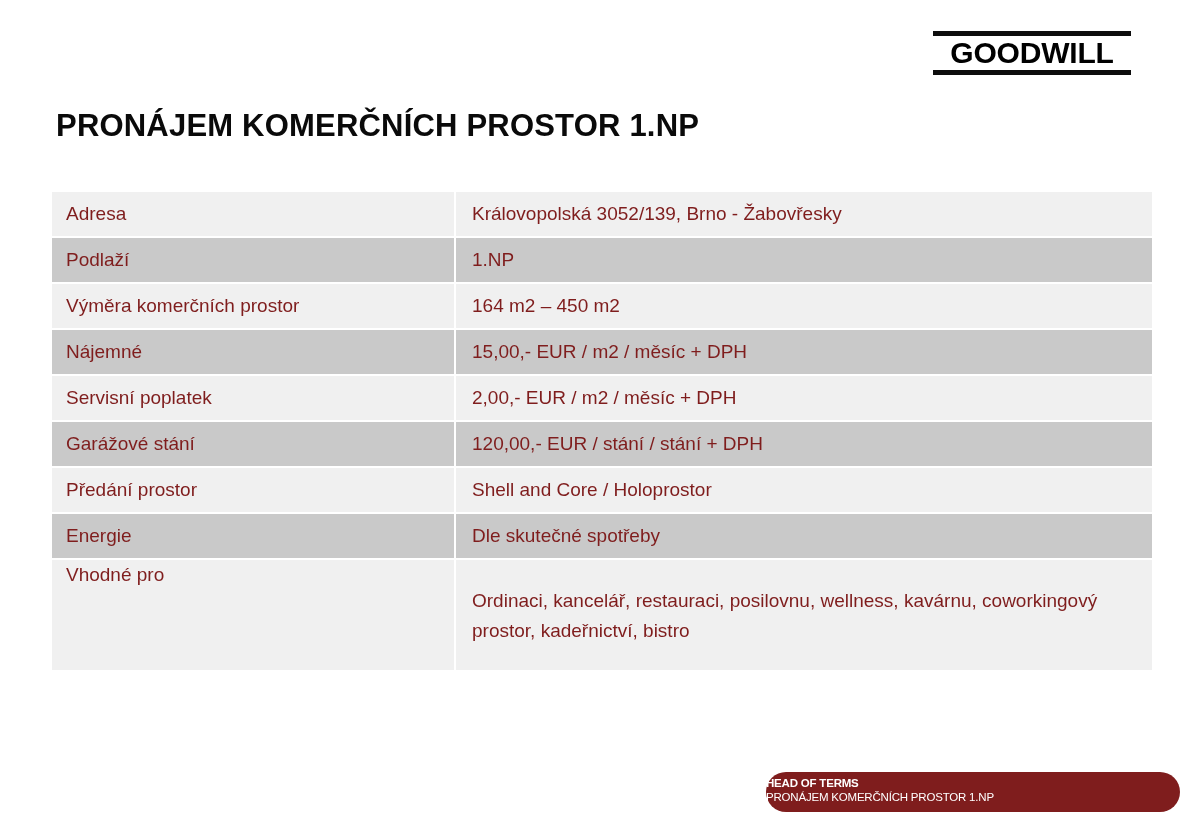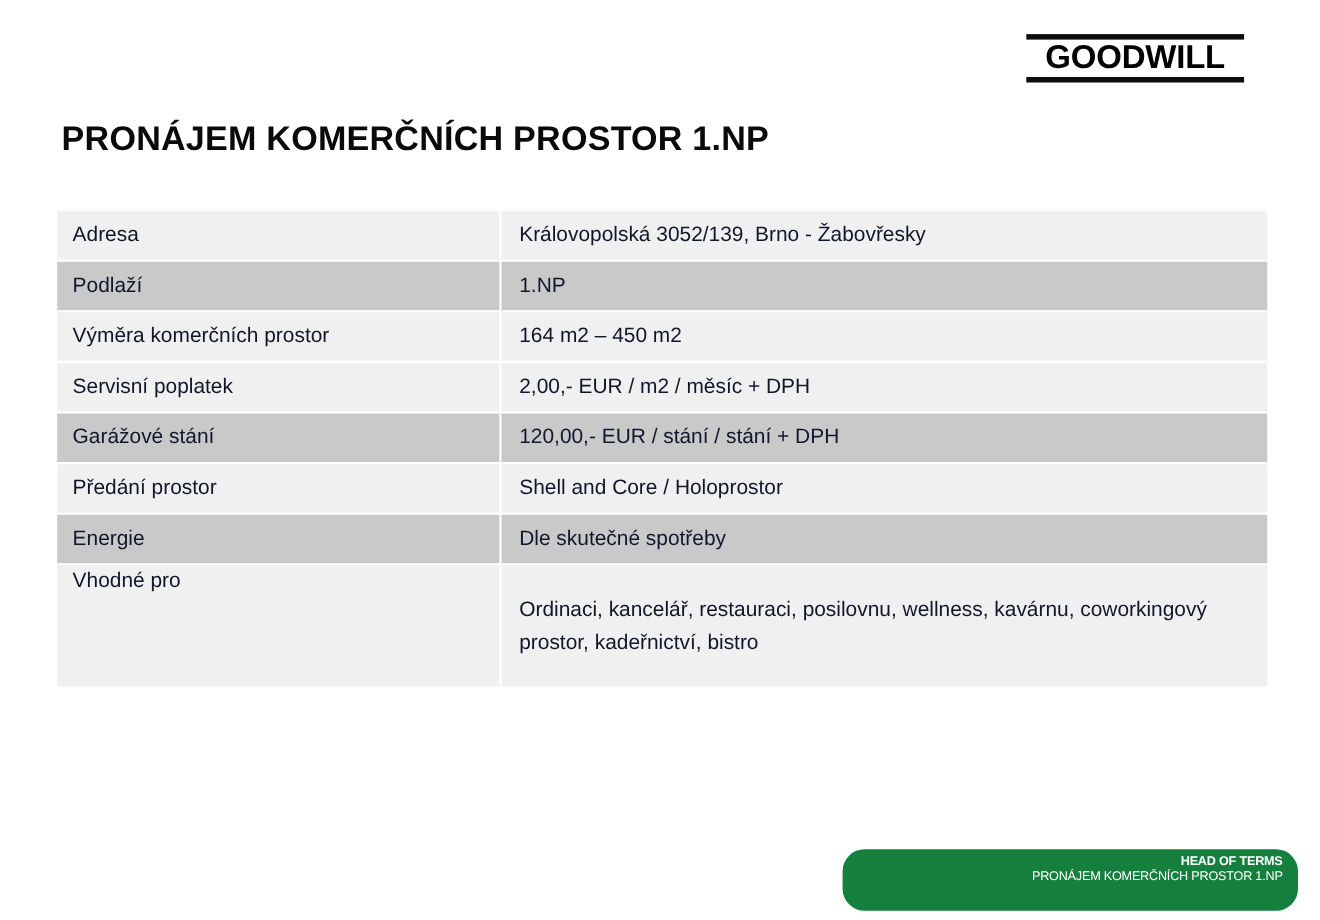--- a/index.html
+++ b/index.html
@@ -59,21 +59,21 @@
     left: 52px;
     top: 192px;
     width: 1100px;
     border-collapse: separate;
     border-spacing: 0;
   }
   #spec-table tr.row-light td { background: #f0f0f0; }
   #spec-table tr.row-dark  td { background: #c9c9c9; margin-left: 23px; }
   #spec-table td {
     font-size: 19px;
-    color: #0f172a;
+    color: #7f1d1d;
     padding: 0 0 0 14px;
     height: 44px;
     vertical-align: middle;
     border-bottom: 2px solid #ffffff;
   }
   #spec-table td.cell-label {
     width: 388px;
     border-right: 2px solid #ffffff;
   }
   #spec-table td.cell-value {
@@ -93,26 +93,26 @@
     line-height: 30px;
   }
   #spec-table tr:last-child td { border-bottom: none; }
 
   
   #footer-banner {
     position: absolute;
     left: 766px;
     top: 772px;
     width: 414px;
-    height: 56px;
-    background: #15803d;
+    height: 40px;
+    background: #7f1d1d;
     border-radius: 20px;
     box-sizing: border-box;
     padding: 4px 14px 0 0;
-    text-align: right;
+    text-align: left;
     color: #ffffff;
   }
   #footer-banner .footer-title {
     font-size: 11.5px;
     font-weight: bold;
     letter-spacing: -0.2px;
     line-height: 14px;
   }
   #footer-banner .footer-subtitle {
     font-size: 11.5px;
@@ -139,20 +139,24 @@
       <td class="cell-value">Královopolská 3052/139, Brno - Žabovřesky</td>
     </tr>
     <tr class="row-dark">
       <td class="cell-label">Podlaží</td>
       <td class="cell-value">1.NP</td>
     </tr>
     <tr class="row-light">
       <td class="cell-label">Výměra komerčních prostor</td>
       <td class="cell-value">164 m2 – 450 m2</td>
     </tr>
+    <tr class="row-dark">
+      <td class="cell-label">Nájemné</td>
+      <td class="cell-value">15,00,- EUR / m2 / měsíc + DPH</td>
+    </tr>
     <tr class="row-light">
       <td class="cell-label">Servisní poplatek</td>
       <td class="cell-value">2,00,- EUR / m2 / měsíc + DPH</td>
     </tr>
     <tr class="row-dark">
       <td class="cell-label">Garážové stání</td>
       <td class="cell-value">120,00,- EUR / stání / stání + DPH</td>
     </tr>
     <tr class="row-light">
       <td class="cell-label">Předání prostor</td>

